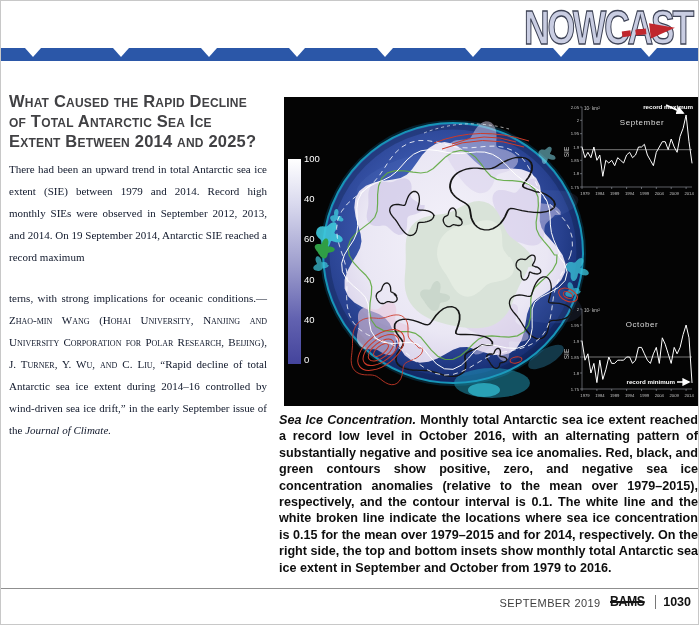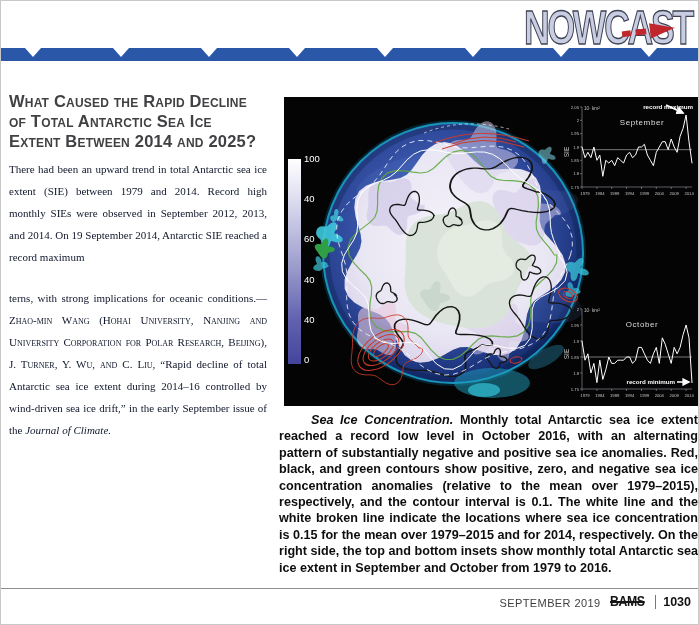--- a/index.html
+++ b/index.html
@@ -45,21 +45,21 @@
   .ttl{font-family:"Liberation Sans",sans-serif;font-size:8px;fill:#dcdcdc;letter-spacing:.6px;}
   .unit{font-family:"Liberation Sans",sans-serif;font-size:4.6px;fill:#c4c4c4;}
   .sielab{font-family:"Liberation Sans",sans-serif;font-size:6.5px;fill:#c8c8c8;}
   .ann{font-family:"Liberation Sans",sans-serif;font-weight:bold;font-size:6.2px;fill:#fff;}
   .annarrow{stroke:#fff;stroke-width:1.5;}
 
   
   .caption{position:absolute;left:278px;top:411px;width:419px;
            font-family:"Liberation Sans",sans-serif;font-weight:bold;font-size:12.6px;
            line-height:16.4px;text-align:justify;color:#0e0e0e;}
-  .caption .lead{font-style:italic;margin-left:32px;}
+  .caption .lead{font-style:italic;}
 
   
   .footer-rule{position:absolute;left:0;right:0;top:587px;height:1px;background:#8f8f8f;}
   .footer-left{position:absolute;left:8px;top:594px;font-size:11px;letter-spacing:.8px;color:#3f3f3f;}
   .footer-right{position:absolute;right:7px;top:592px;display:flex;align-items:flex-end;gap:7px;}
   .footer-date{font-size:11px;letter-spacing:.4px;color:#3f3f3f;}
   .bams-logo{font-weight:bold;font-size:14.5px;color:#151515;letter-spacing:-.5px;
              text-decoration:line-through;text-decoration-thickness:1.5px;transform:scaleX(.85);}
   .footer-div{width:1px;height:14px;background:#777;}
   .footer-page{font-weight:bold;font-size:12.5px;color:#111;}

